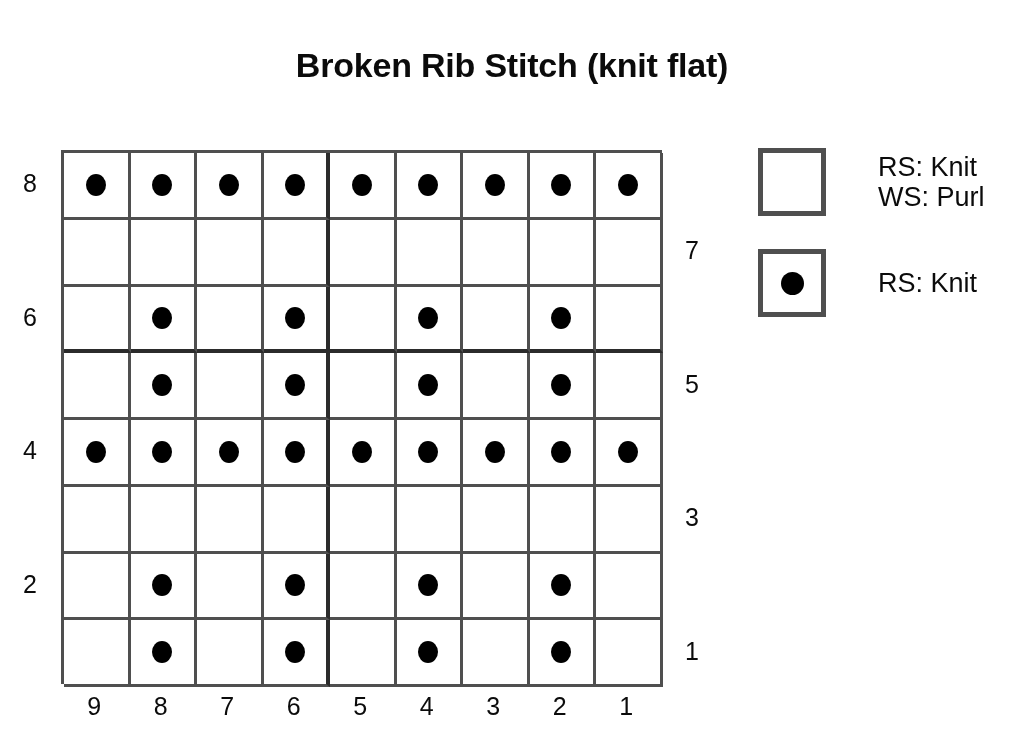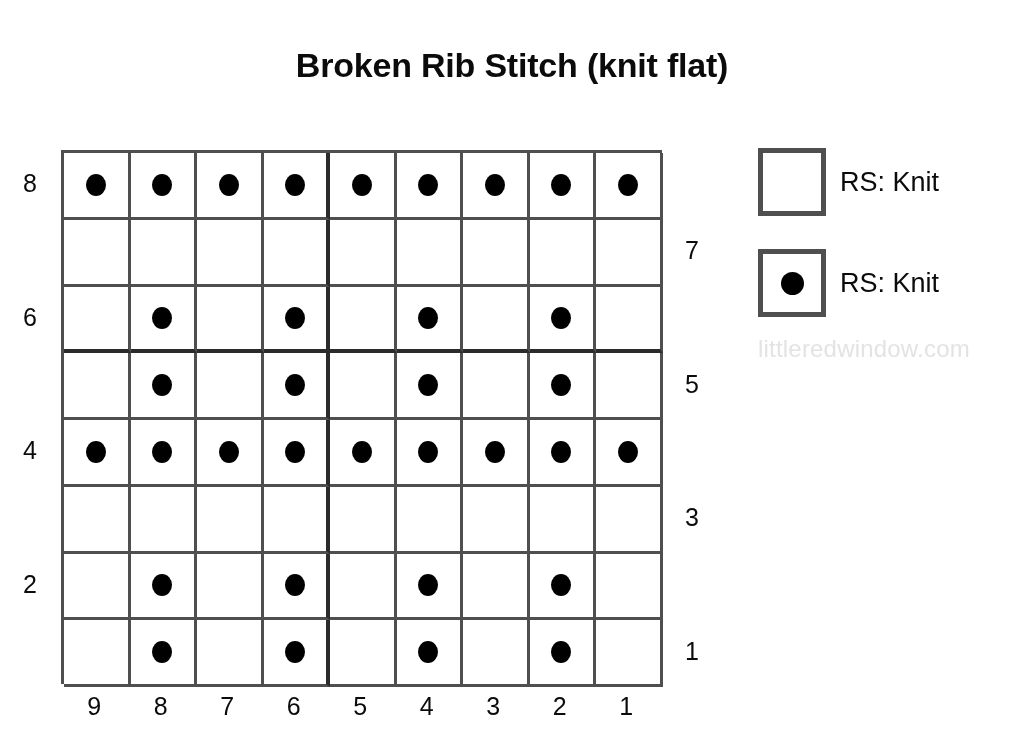--- a/index.html
+++ b/index.html
@@ -136,21 +136,21 @@
     position: relative;
     flex: 0 0 auto;
   }
   .legend-swatch .purl-dot {
     width: 23px;
     height: 23px;
     margin-left: -11.5px;
     margin-top: -11.5px;
   }
   .legend-text {
-    margin-left: 14px;
+    margin-left: 52px;
     font-size: 27px;
     line-height: 1.12;
     color: #0b0b0b;
     white-space: nowrap;
   }
   .legend-text .line2 { display: block; }
 
   
   #watermark {
     position: absolute;
@@ -347,25 +347,24 @@
       <div class="col-label">5</div>
       <div class="col-label">4</div>
       <div class="col-label">3</div>
       <div class="col-label">2</div>
       <div class="col-label">1</div>
     </div>
 
   <div id="legend">
       <div class="legend-item">
         <div class="legend-swatch"></div>
-        <div class="legend-text"><span class="line1">RS: Knit</span></div>
+        <div class="legend-text"><span class="line1">RS: Knit</span><span class="line2">WS: Purl</span></div>
       </div>
       <div class="legend-item">
         <div class="legend-swatch">
           <span class="purl-dot"></span>
         </div>
         <div class="legend-text"><span class="line1">RS: Knit</span></div>
       </div>
     </div>
 
-  <div id="watermark">littleredwindow.com</div>
 
 </div>
 
 </body></html>

